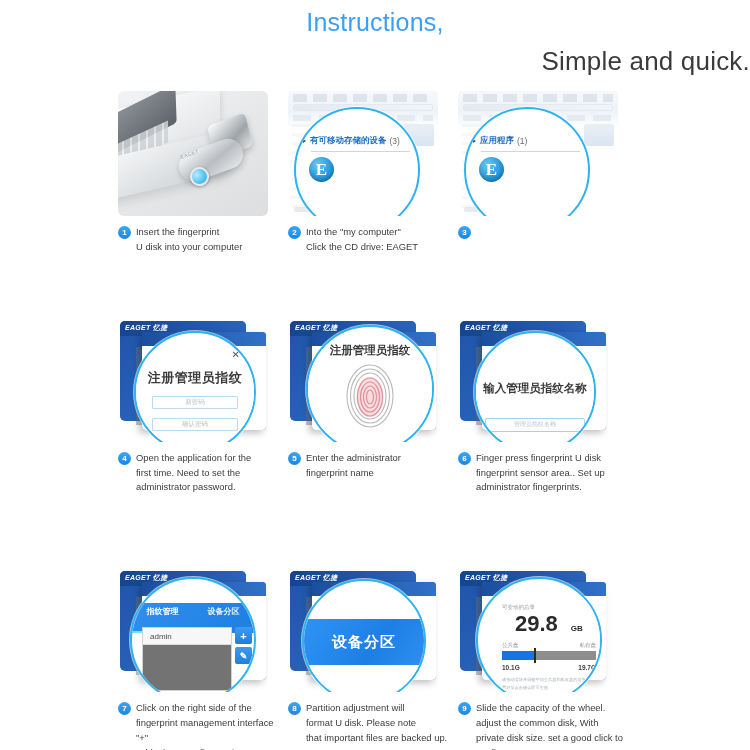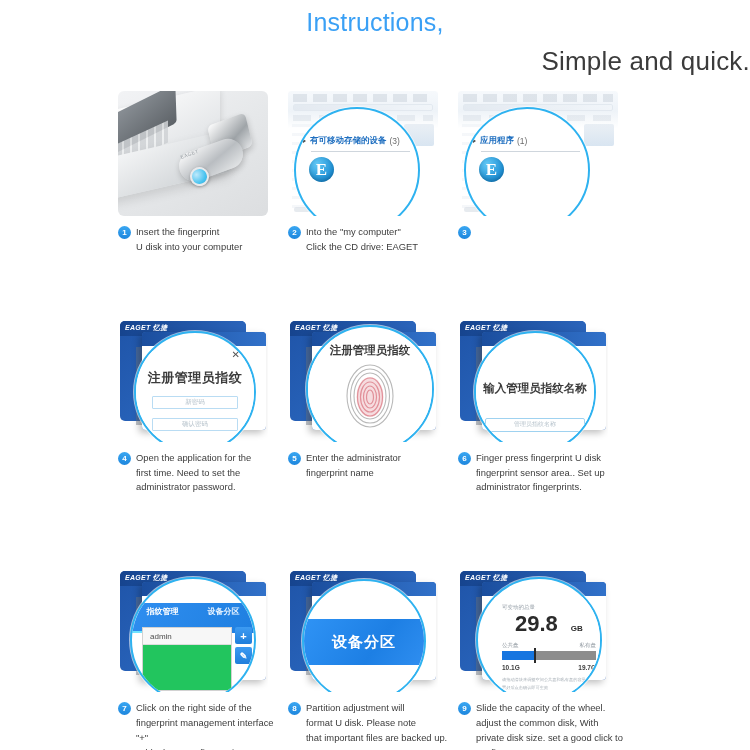--- a/index.html
+++ b/index.html
@@ -297,21 +297,21 @@
     background:linear-gradient(120deg,#2f8ef0,#1f7fe0);
     display:flex; align-items:center;font-family:Liberation Serif, serif;
   }
   .tab{
     flex:1; text-align:center; font-size:8px; color:#e9f4ff;
     font-weight:bold; line-height:18px; height:100%;
   }
   .tab.active{ color:#ffffff; border-bottom:2.5px solid #6fe3ff; }
   .listarea{
     position:absolute; left:10px; right:22px; top:48px; bottom:10px;
-    background:#22c55e; border:1px solid #d2d2d2;
+    background:#737373; border:1px solid #d2d2d2;
   }
   .listrow{
     height:17px; background:#f7f7f7;
     border-bottom:1px solid #dcdcdc;
     display:flex; align-items:center; padding-left:7px;
     font-size:8px; color:#4d4d4d;
   }
   .sidebtns{
     position:absolute; right:2px; top:48px;
     display:flex; flex-direction:column; gap:3px;

